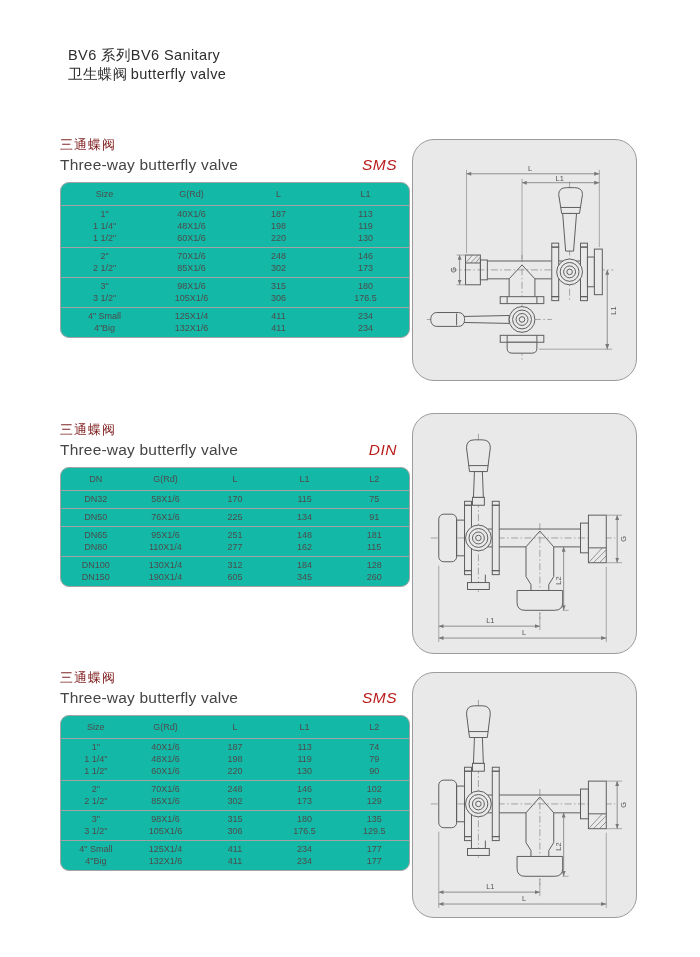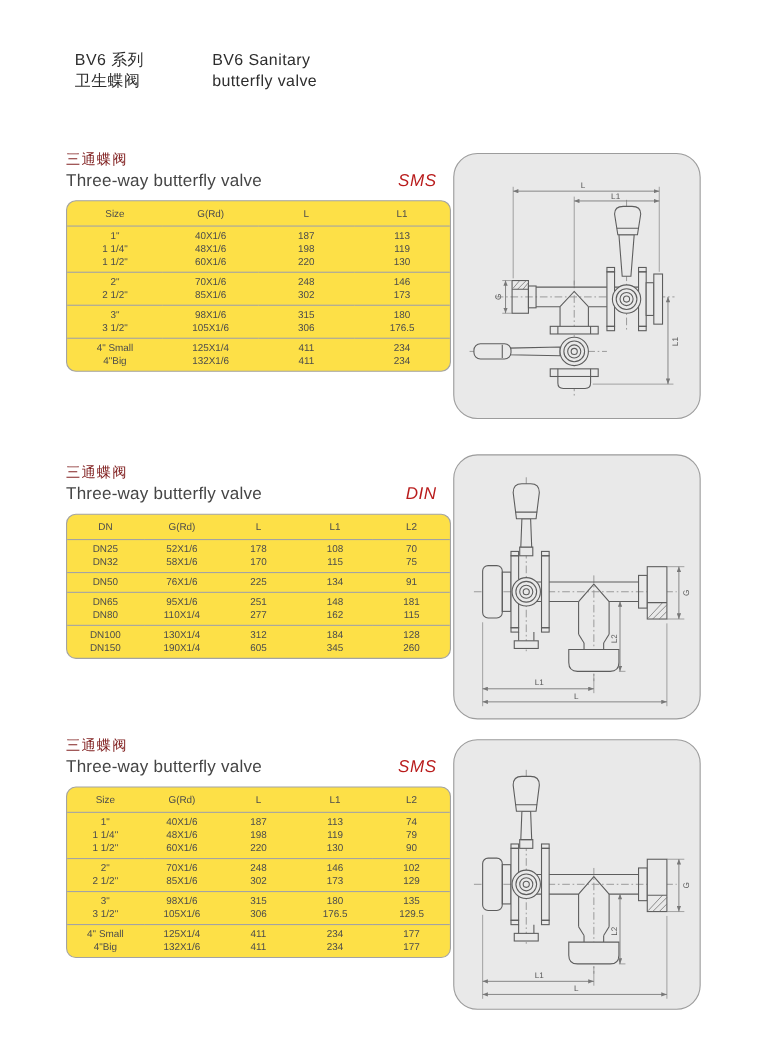--- a/index.html
+++ b/index.html
@@ -1,29 +1,29 @@
 <!DOCTYPE html>
 <html><head>
 <meta charset="utf-8">
 <style>
   html,body{margin:0;padding:0;}
   body{
     width:700px;height:957px;position:relative;background:#ffffff;
     font-family:"Liberation Sans", sans-serif;color:#3f3f3f;overflow:hidden;
   }
   
-  .pagehdr{position:absolute;top:46px;left:68px;display:flex;gap:62px;}
+  .pagehdr{position:absolute;top:46px;left:68px;display:flex;}
   .hdrblock{font-size:14.5px;line-height:19px;color:#2d2d2d;letter-spacing:.4px;white-space:pre;}
   
   .section{position:absolute;left:60px;width:350px;}
   .zh-title{font-size:13px;color:#7f1d1d;letter-spacing:1px;margin-bottom:2px;}
   .en-row{display:flex;justify-content:space-between;align-items:flex-end;}
   .en-title{font-size:15.5px;color:#454545;letter-spacing:.2px;}
   .std-label{font-size:15.5px;color:#b91c1c;padding-right:13px;letter-spacing:.5px;font-style:italic;}
-  .table-wrap{margin-top:8px;border:1px solid #a3a3a3;border-radius:9px;overflow:hidden;background:#fde047;}
+  .table-wrap{margin-top:8px;border:1px solid #a3a3a3;border-radius:9px;overflow:hidden;background:#14b8a6;}
   table.spec{width:100%;border-collapse:collapse;table-layout:fixed;}
   table.spec th{font-size:9px;font-weight:normal;color:#4c4c4c;height:20px;border-bottom:1px solid #a3a3a3;}
   table.spec td{font-size:9px;color:#4c4c4c;text-align:center;height:12px;line-height:12px;padding:0;}
   table.spec tbody tr:first-child td{padding-top:2px;}
   table.spec tbody tr:last-child td{padding-bottom:3px;}
   table.spec tbody + tbody{border-top:1px solid #a3a3a3;}
   
   .draw-box{position:absolute;left:412px;width:225px;background:#e9e9e9;border:1px solid #9c9c9c;border-radius:22px;box-sizing:border-box;}
   .draw-box svg{display:block;}
   
@@ -150,27 +150,20 @@
           <tr>
             <th>DN</th>
             <th>G(Rd)</th>
             <th>L</th>
             <th>L1</th>
             <th>L2</th>
           </tr>
         </thead>
         <tbody>
           <tr>
-            <td>DN25</td>
-            <td>52X1/6</td>
-            <td>178</td>
-            <td>108</td>
-            <td>70</td>
-          </tr>
-          <tr>
             <td>DN32</td>
             <td>58X1/6</td>
             <td>170</td>
             <td>115</td>
             <td>75</td>
           </tr>
         </tbody>
         <tbody>
           <tr>
             <td>DN50</td>

